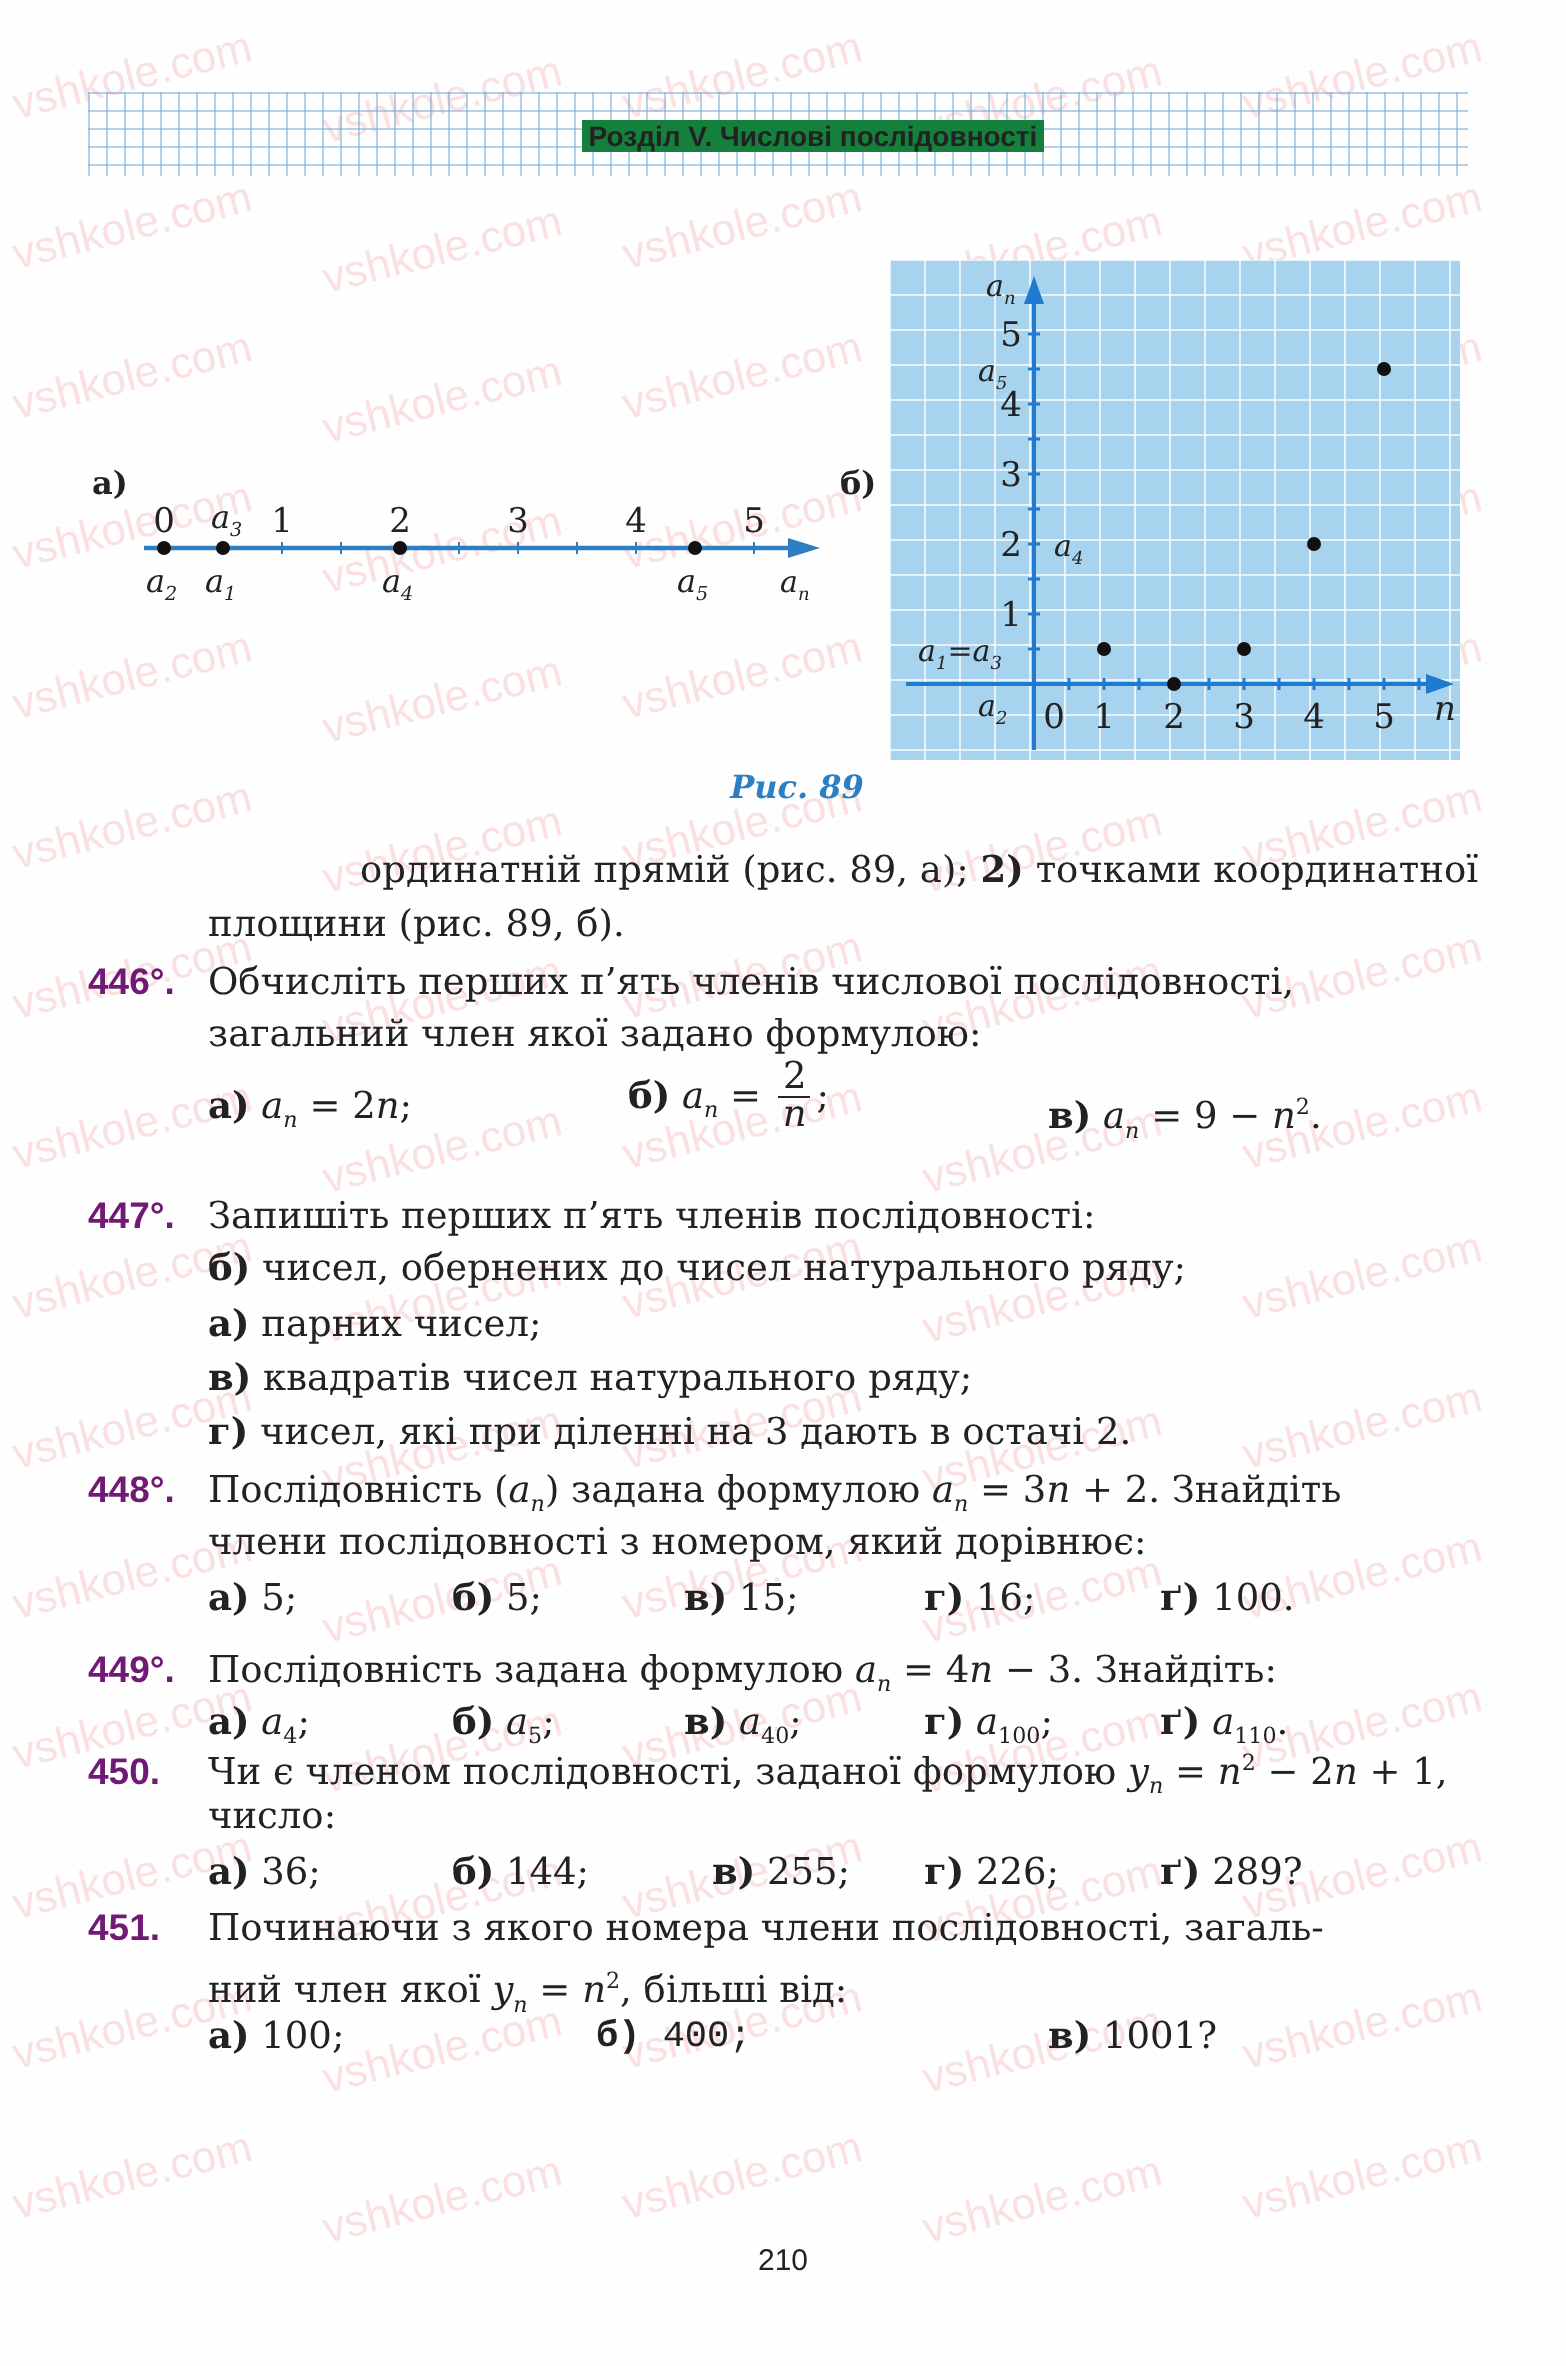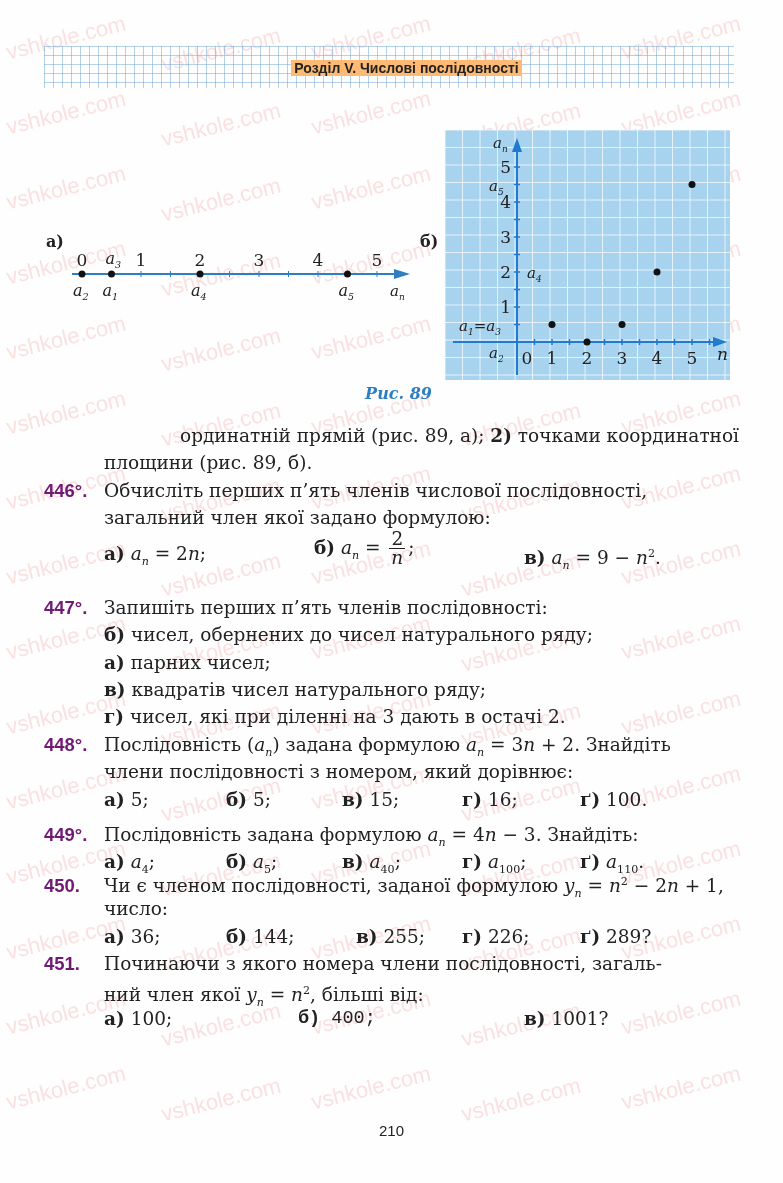--- a/index.html
+++ b/index.html
@@ -19,21 +19,21 @@
     background-image:
       linear-gradient(to right, rgba(120,170,215,0.55) 1px, transparent 1px),
       linear-gradient(to bottom, rgba(120,170,215,0.55) 1px, transparent 1px);
     background-size: 9px 9px;
   }
   .header-title {
     position: absolute; left: 0; right: 0; top: 60px; text-align: center;
     font-family: "Liberation Sans", sans-serif; font-weight: bold; font-size: 14px;
     color: #222; padding-left: 30px;
   }
-  .header-title span { background: #fdba74; padding: 0 3px; }
+  .header-title span { background: #15803d; padding: 0 3px; }
   .fig-label { position: absolute; font-weight: bold; font-size: 16px; }
   #numline { position: absolute; left: 60px; top: 240px; }
   #plane-wrap { position: absolute; left: 445px; top: 130px; width: 285px; height: 250px; }
   .caption {
     position: absolute; left: 0; right: 0; top: 384px; text-align: center;
     font-weight: bold; font-size: 16px; color: #2d7fc1; padding-left: 0px;
   }
   .caption span { position: relative; left: 7px; font-style: italic; }
   .text-block { position: absolute; left: 44px; width: 695px; font-size: 18.5px; line-height: 27.3px; }
   .line { white-space: nowrap; position: relative; height: 27.3px; }

